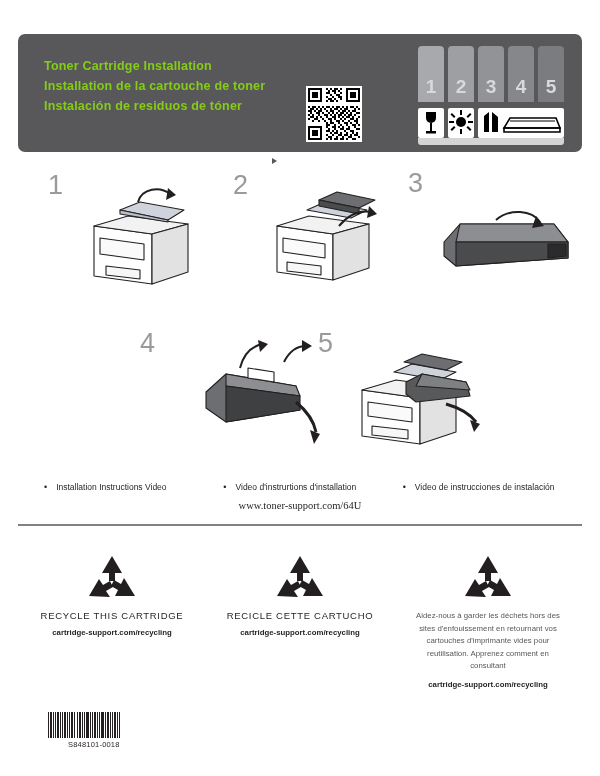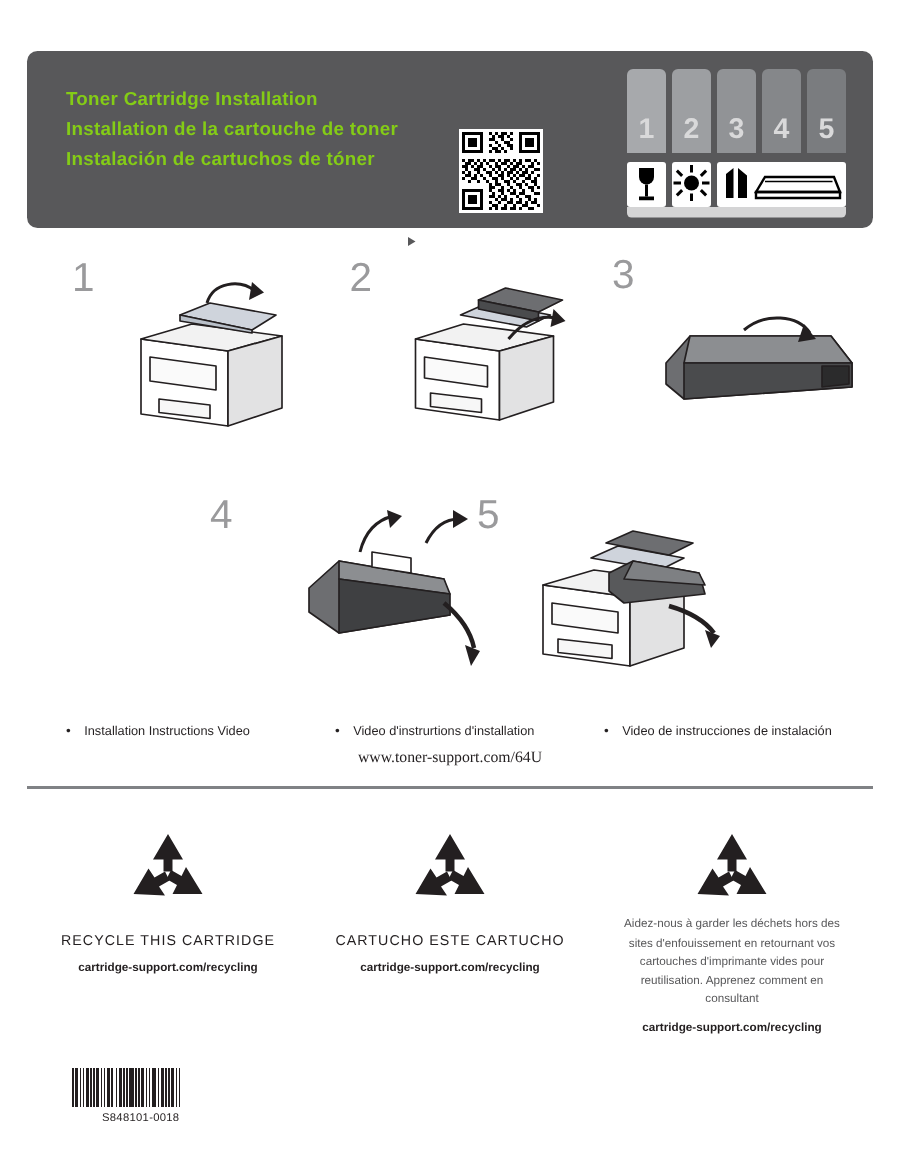--- a/index.html
+++ b/index.html
@@ -211,21 +211,21 @@
     width: 188px;
     text-align: center;
     position: relative;
   }
   .rlogo {
     margin: 16px auto 0;
     width: 54px;
     height: 46px;
   }
   .rtitle {
-    margin-top: 22px;
+    margin-top: 10px;
     font-size: 9.5px;
     letter-spacing: 0.7px;
     color: #231f20;
     font-weight: normal;
   }
   .rbody {
     margin: 10px auto 0;
     width: 152px;
     font-size: 7.8px;
     line-height: 12.6px;
@@ -259,21 +259,21 @@
 </head>
 <body>
 
 <div class="page">
 
   <div class="header">
 
     <div class="header-titles">
       <div>Toner Cartridge Installation</div>
       <div>Installation de la cartouche de toner</div>
-      <div>Instalación de cartuchos de tóner</div>
+      <div>Instalación de residuos de tóner</div>
     </div>
 
     <div class="qr">
       <svg width="56" height="56" viewBox="0 0 28 28" shape-rendering="crispEdges">
         <rect x="0" y="0" width="28" height="28" fill="#fff"></rect>
         <g fill="#000">
           <rect x="1" y="1" width="7" height="1"></rect>
             <rect x="1" y="7" width="7" height="1"></rect>
           <rect x="1" y="1" width="1" height="7"></rect>
             <rect x="7" y="1" width="1" height="7"></rect>
@@ -628,21 +628,21 @@
     <div class="rcol">
       <div class="rlogo">
         <svg width="54" height="46" viewBox="0 0 54 46">
           <g fill="#231f20">
             <path d="M27 2 L37 19 L30 19 L30 27 L24 27 L24 19 L17 19 Z"></path>
             <path d="M4 42 L14 25 L18 31 L25 27 L28 33 L21 37 L25 43 Z"></path>
             <path d="M50 42 L30 42 L33 36 L26 32 L29 26 L36 30 L39 24 Z"></path>
           </g>
         </svg>
       </div>
-      <div class="rtitle">CARTUCHO ESTE CARTUCHO</div>
+      <div class="rtitle">RECICLE CETTE CARTUCHO</div>
       <div class="rlink">cartridge-support.com/recycling</div>
     </div>
 
     <div class="rcol">
       <div class="rlogo">
         <svg width="54" height="46" viewBox="0 0 54 46">
           <g fill="#231f20">
             <path d="M27 2 L37 19 L30 19 L30 27 L24 27 L24 19 L17 19 Z"></path>
             <path d="M4 42 L14 25 L18 31 L25 27 L28 33 L21 37 L25 43 Z"></path>
             <path d="M50 42 L30 42 L33 36 L26 32 L29 26 L36 30 L39 24 Z"></path>

